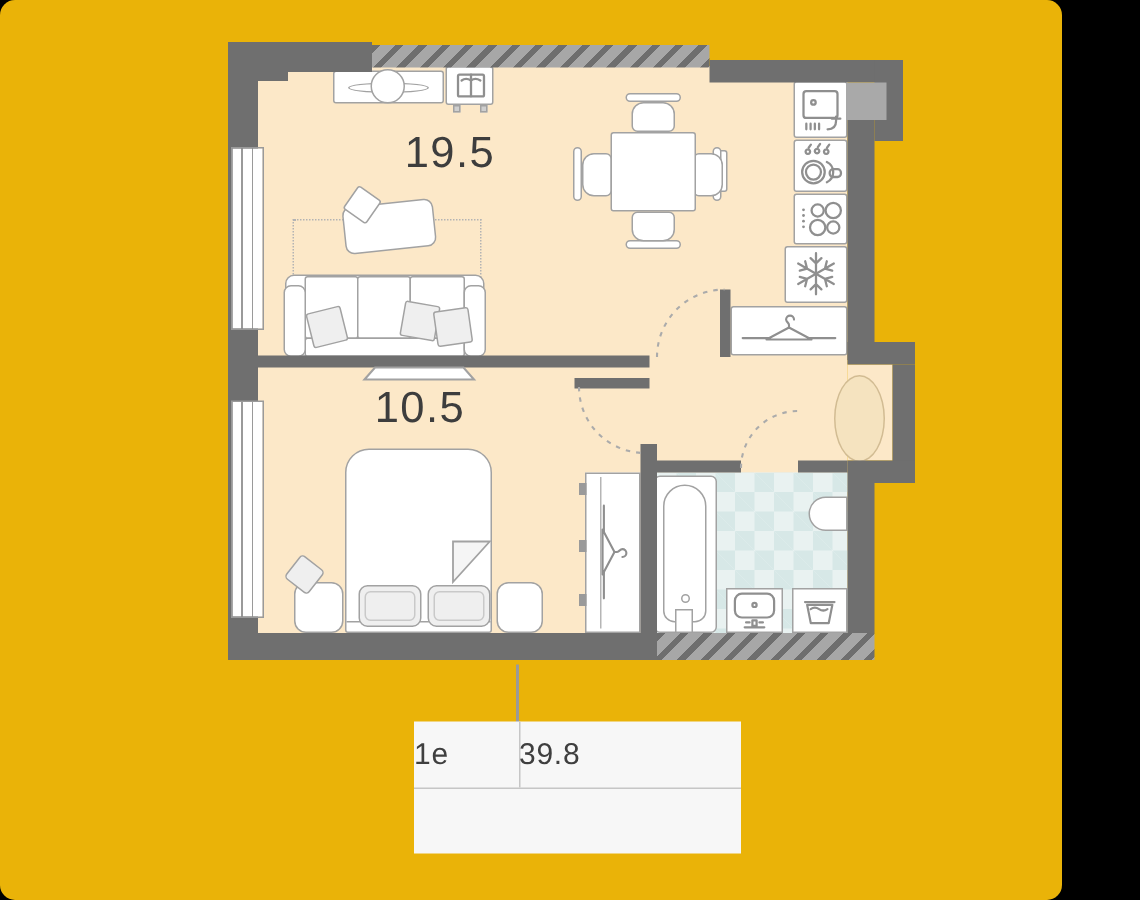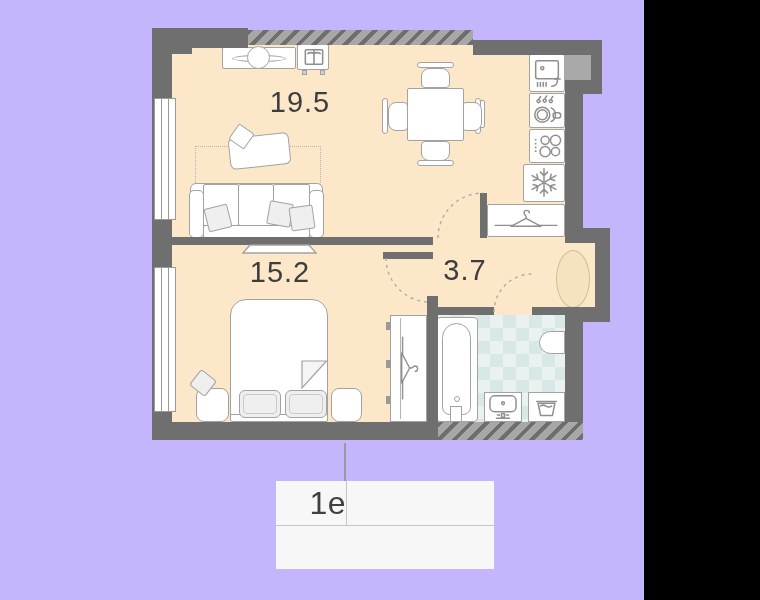--- a/index.html
+++ b/index.html
@@ -1,33 +1,33 @@
 <!DOCTYPE html>
 <html><head>
 <meta charset="utf-8">
 <style>
   html,body{margin:0;padding:0;background:#000;}
-  .stage{position:relative;width:644px;height:600px;background:#c4b5fd;overflow:hidden;
-         font-family:"Liberation Sans",sans-serif;}
+  .stage{position:relative;width:708px;height:600px;background:#eab308;overflow:hidden;
+         font-family:"Liberation Sans",sans-serif;border-radius:10px;}
   .abs{position:absolute;box-sizing:border-box;}
   .wall{position:absolute;background:#6f6f6f;box-sizing:border-box;}
   .hatch{background:repeating-linear-gradient(135deg,#6e6e6e 0 4px,#a7a7a7 4px 11px);}
   .floor{position:absolute;background:#fce8c8;box-sizing:border-box;}
   .furn{position:absolute;background:#fff;border:1.5px solid #a2a2a2;box-sizing:border-box;border-radius:2px;}
   .soft{background:#efefef;}
   .tile{position:absolute;box-sizing:border-box;background-color:#e9f2f1;
         background-image:linear-gradient(45deg,#d7e8e7 25%,transparent 25% 75%,#d7e8e7 75%),
                          linear-gradient(45deg,#d7e8e7 25%,transparent 25% 75%,#d7e8e7 75%);
         background-position:0 0,13px 13px;background-size:26px 26px;}
   .win{position:absolute;box-sizing:border-box;background:
        linear-gradient(90deg,#fff 0 6px,#9a9a9a 6px 7px,#fff 7px 13px,#9a9a9a 13px 14px,#fff 14px);
        border:1px solid #9a9a9a;}
   .label{position:absolute;color:#3d3d3d;font-size:29px;letter-spacing:1px;text-align:center;}
   .icon{display:block;margin:0 auto;stroke:#8f8f8f;fill:none;stroke-width:1.6;stroke-linecap:round;stroke-linejoin:round;}
-  .ftxt{position:absolute;color:#3f3f3f;font-size:32px;text-align:right;letter-spacing:0.5px;}
+  .ftxt{position:absolute;color:#3f3f3f;font-size:20px;text-align:left;letter-spacing:0.5px;}
   .fline{position:absolute;background:#c6c6c6;}
   svg.overlay{position:absolute;left:0;top:0;pointer-events:none;}
 </style>
 </head>
 <body>
 
 <div class="stage">
 
   <div class="floor" style="left:172px;top:44px;width:393px;height:378px;"></div>
   <div class="floor" style="left:565px;top:243px;width:30px;height:64px;"></div>
@@ -197,21 +197,21 @@
 
   <svg class="overlay" width="760" height="600" viewBox="0 0 760 600">
     <path d="M438 238 A45 45 0 0 1 483 193" fill="none" stroke="#ababab" stroke-width="1.4" stroke-dasharray="3 4"></path>
     <path d="M386 258 A44 44 0 0 0 430 302" fill="none" stroke="#ababab" stroke-width="1.4" stroke-dasharray="3 4"></path>
     <path d="M494 312 A38 38 0 0 1 532 274" fill="none" stroke="#ababab" stroke-width="1.4" stroke-dasharray="3 4"></path>
     <path d="M243 253 L250 245 L309 245 L316 253 Z" fill="#ffffff" stroke="#a2a2a2" stroke-width="1.4"></path>
     <path d="M302 361 L326.5 361 L302 388 Z" fill="#f5f5f5" stroke="#a2a2a2" stroke-width="1.2"></path>
   </svg>
 
   <div class="label" style="left:258px;top:86px;width:84px;">19.5</div>
-  <div class="label" style="left:228px;top:256px;width:104px;">15.2</div>
-  <div class="label" style="left:428px;top:254px;width:74px;">3.7</div>
+  <div class="label" style="left:228px;top:256px;width:104px;">10.5</div>
 
   <div class="abs" style="left:344px;top:443px;width:2px;height:40px;background:#9a9a9a;"></div>
   <div class="abs" style="left:276px;top:481px;width:218px;height:88px;background:#f7f7f7;"></div>
   <div class="fline" style="left:346px;top:481px;width:1px;height:44px;"></div>
   <div class="fline" style="left:276px;top:525px;width:218px;height:1px;"></div>
   <div class="ftxt" style="left:276px;top:481px;width:70px;height:44px;line-height:44px;">1е</div>
+  <div class="ftxt" style="left:346px;top:481px;width:148px;height:44px;line-height:44px;">39.8</div>
 </div>
 
 </body></html>

